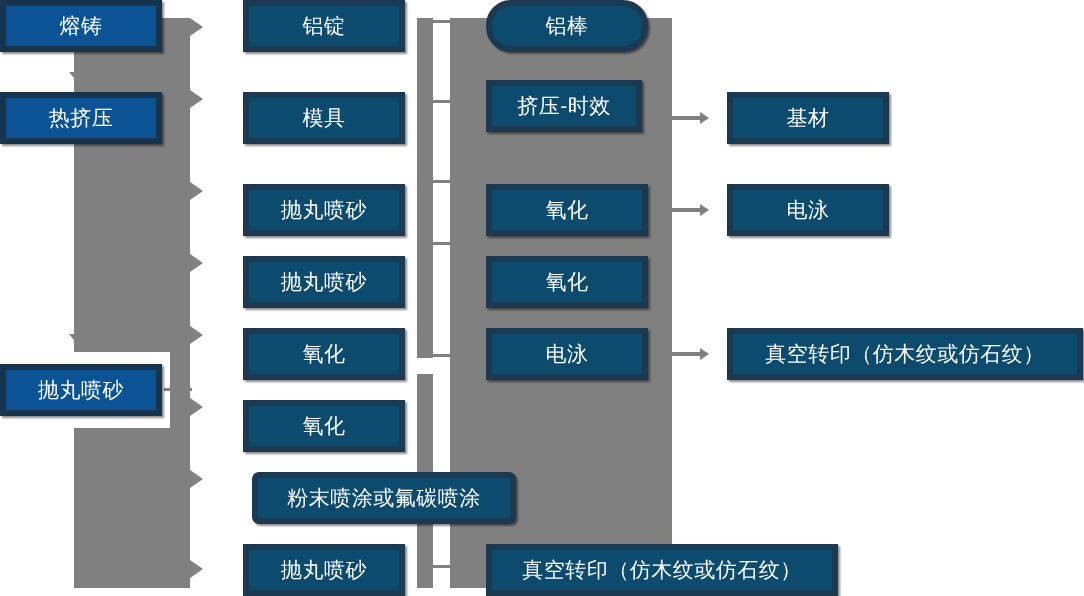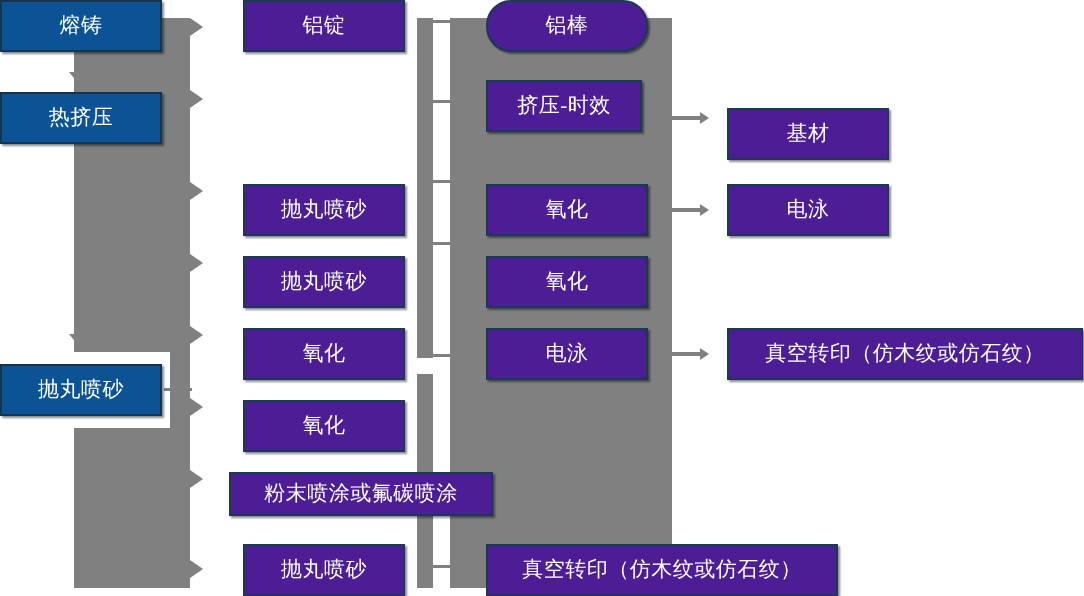--- a/index.html
+++ b/index.html
@@ -61,35 +61,34 @@
     border-left: 9px solid #808080;
   }
 
   
   .node {
     position: absolute;
     display: flex;
     align-items: center;
     justify-content: center;
     box-sizing: border-box;
-    border: 2px solid #d946ef;
+    border: 6px solid #d946ef;
     color: #ffffff;
     font-size: 21px;
     line-height: 1.1;
     white-space: nowrap;
     letter-spacing: 0.5px;
     box-shadow: 2px 2px 2px rgba(0,0,0,0.45);
-    font-family: Liberation Serif, serif;
   }
   .node.dark {
     background: #0b5394;
     border-color: #17344d;
   }
   .node.light {
-    background: #4c1d95;
+    background: #0c4a6e;
     border-color: #1b3a52;
   }
 </style>
 </head>
 <body>
 
 <div id="canvas">
 
   <div class="band" style="left:74px; top:18px; width:116px; height:570px;"></div>
 
@@ -136,33 +135,36 @@
   <div class="node dark" style="left:0px; top:92px; width:162px; height:52px;">
     <span>热挤压</span>
   </div>
   <div class="node dark" style="left:0px; top:364px; width:162px; height:52px;">
     <span>抛丸喷砂</span>
   </div>
 
   <div class="node light" style="left:243px; top:0px; width:162px; height:52px;">
     <span>铝锭</span>
   </div>
+  <div class="node light" style="left:243px; top:92px; width:162px; height:52px;">
+    <span>模具</span>
+  </div>
   <div class="node light" style="left:243px; top:184px; width:162px; height:52px;">
     <span>抛丸喷砂</span>
   </div>
   <div class="node light" style="left:243px; top:256px; width:162px; height:52px;">
     <span>抛丸喷砂</span>
   </div>
   <div class="node light" style="left:243px; top:328px; width:162px; height:52px;">
     <span>氧化</span>
   </div>
   <div class="node light" style="left:243px; top:400px; width:162px; height:52px;">
     <span>氧化</span>
   </div>
-  <div class="node light" style="left:229px; top:472px; width:264px; height:44px; font-size:21px;">
+  <div class="node light" style="left:252px; top:472px; width:264px; height:52px; font-size:21px;border-radius:7px;">
     <span>粉末喷涂或氟碳喷涂</span>
   </div>
   <div class="node light" style="left:243px; top:544px; width:162px; height:52px;">
     <span>抛丸喷砂</span>
   </div>
 
   <div class="node light" style="left:486px; top:0px; width:162px; height:52px;border-radius:25px;">
     <span>铝棒</span>
   </div>
   <div class="node light" style="left:486px; top:80px; width:156px; height:52px;">
@@ -174,21 +176,21 @@
   <div class="node light" style="left:486px; top:256px; width:162px; height:52px;">
     <span>氧化</span>
   </div>
   <div class="node light" style="left:486px; top:328px; width:162px; height:52px;">
     <span>电泳</span>
   </div>
   <div class="node light" style="left:486px; top:544px; width:352px; height:52px;">
     <span>真空转印（仿木纹或仿石纹）</span>
   </div>
 
-  <div class="node light" style="left:727px; top:92px; width:162px; height:52px;margin-top:16px;">
+  <div class="node light" style="left:727px; top:92px; width:162px; height:52px;">
     <span>基材</span>
   </div>
   <div class="node light" style="left:727px; top:184px; width:162px; height:52px;">
     <span>电泳</span>
   </div>
   <div class="node light" style="left:727px; top:328px; width:356px; height:52px;">
     <span>真空转印（仿木纹或仿石纹）</span>
   </div>
 
 </div>

